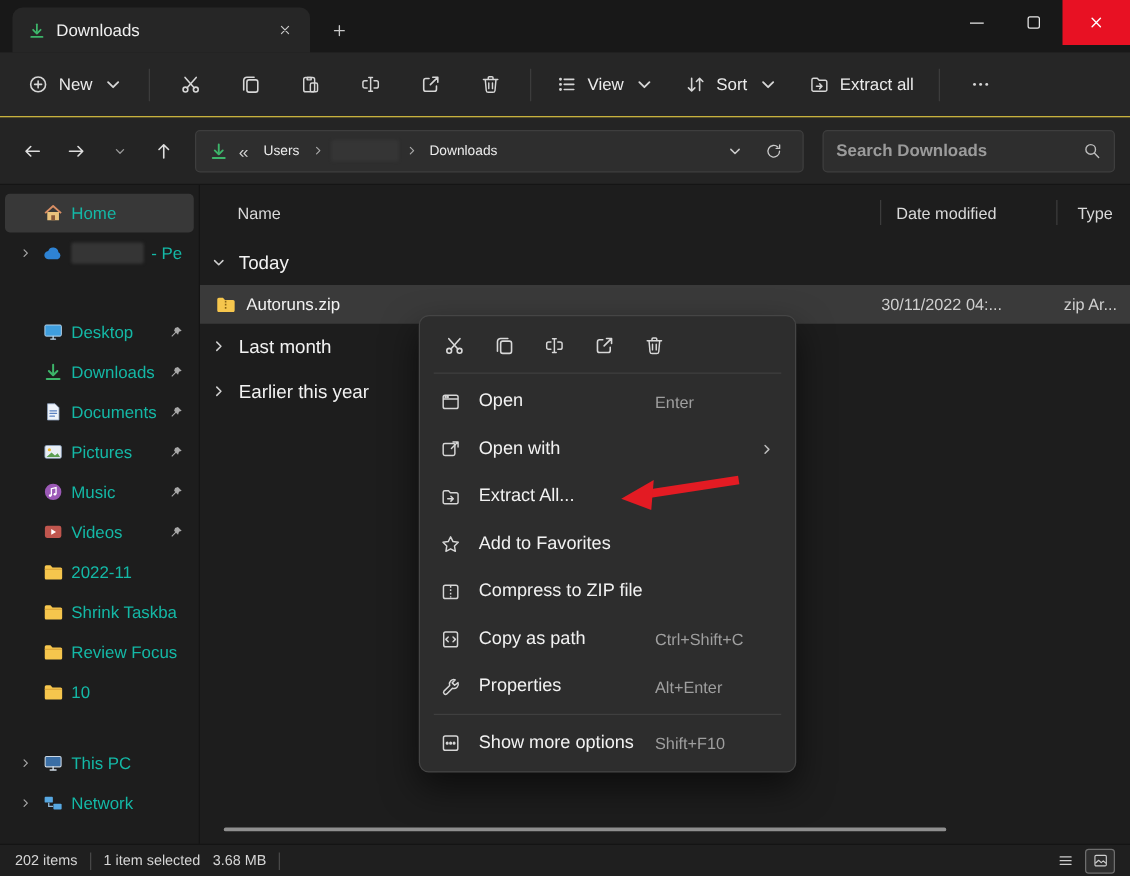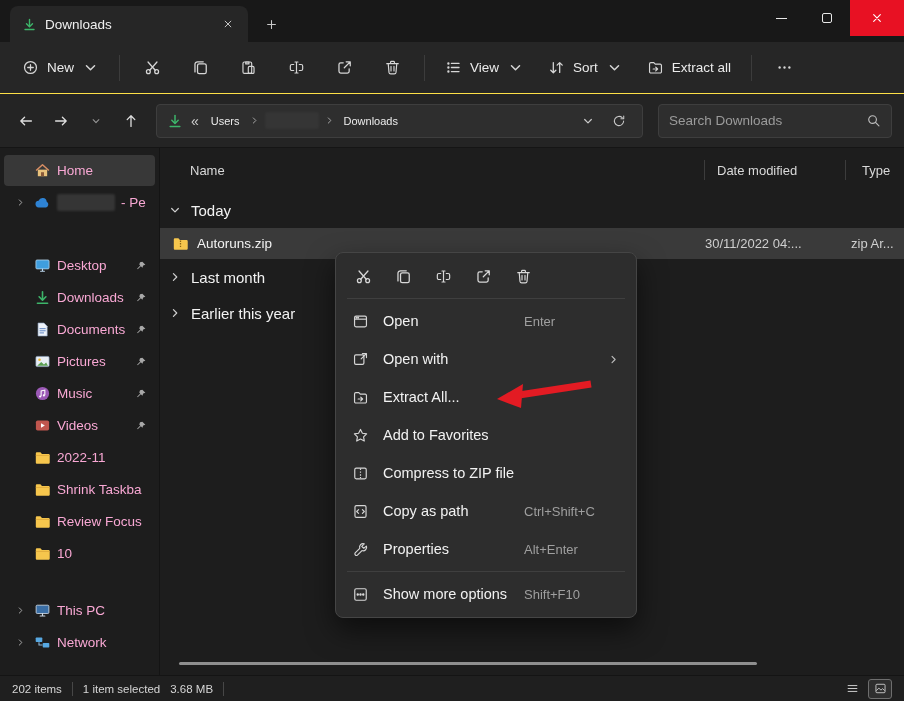--- a/index.html
+++ b/index.html
@@ -52,29 +52,29 @@
   .crumb-ov { color:#cfcfcf; font-size:14px; padding:0 3px; }
   .crumb-sep { width:11px; height:11px; color:#a8a8a8; }
   .addr-spacer { flex:1; }
   .blur-chip { height:17px; background:#353535; border-radius:2px; filter:blur(1.1px); flex:none; }
   .blur-chip.addr { width:54px; }
   .blur-chip.side { width:58px; }
   .addr-btn { width:26px; height:26px; display:flex; align-items:center; justify-content:center; color:#c9c9c9; }
   .addr-btn .ic { width:14px; height:14px; }
   .searchbox { width:234px; height:34px; margin-left:12px; background:#2e2e2e; border:1px solid #3e3e3e;
                border-radius:4px; display:flex; align-items:center; padding:0 10px; gap:8px; }
-  .searchbox input { flex:1; min-width:0; background:transparent; border:none; outline:none; color:#d946ef; font-size:13.5px; font-family:inherit; }
+  .searchbox input { flex:1; min-width:0; background:transparent; border:none; outline:none; color:#d946ef; font-size:13.5px; font-family:inherit;font-weight:bold; }
   .searchbox input::placeholder { color:#9b9b9b; }
   .searchbox .ic { width:15px; height:15px; color:#bdbdbd; }
 
   
   .body { display:flex; height:527px; }
   .sidebar { width:160px; border-right:1px solid #141414; padding-top:6px; overflow:hidden; flex:none; }
   .side-item { height:31px; display:flex; align-items:center; gap:6px; padding:0 8px; margin:1px 4px;
-               border-radius:4px; font-size:13.5px; color:#f9a8d4; position:relative; white-space:nowrap; }
+               border-radius:4px; font-size:13.5px; color:#14b8a6; position:relative; white-space:nowrap; }
   .side-item.selected { background:#383838; }
   .side-item .slot { width:16px; display:flex; justify-content:center; color:#a8a8a8; flex:none; }
   .side-item .slot .ic { width:11px; height:11px; }
   .side-item .ic-main { width:17px; height:17px; }
   .side-label { overflow:hidden; }
   .side-pin { position:absolute; right:8px; width:12px; height:12px; color:#a8a8a8; }
   .side-gap { height:30px; } .side-gap.sm { height:24px; }
 
   .content { flex:1; position:relative; min-width:0; }
   .col-headers { height:44px; display:flex; align-items:center; padding-left:30px; color:#d9d9d9; font-size:13px; }

